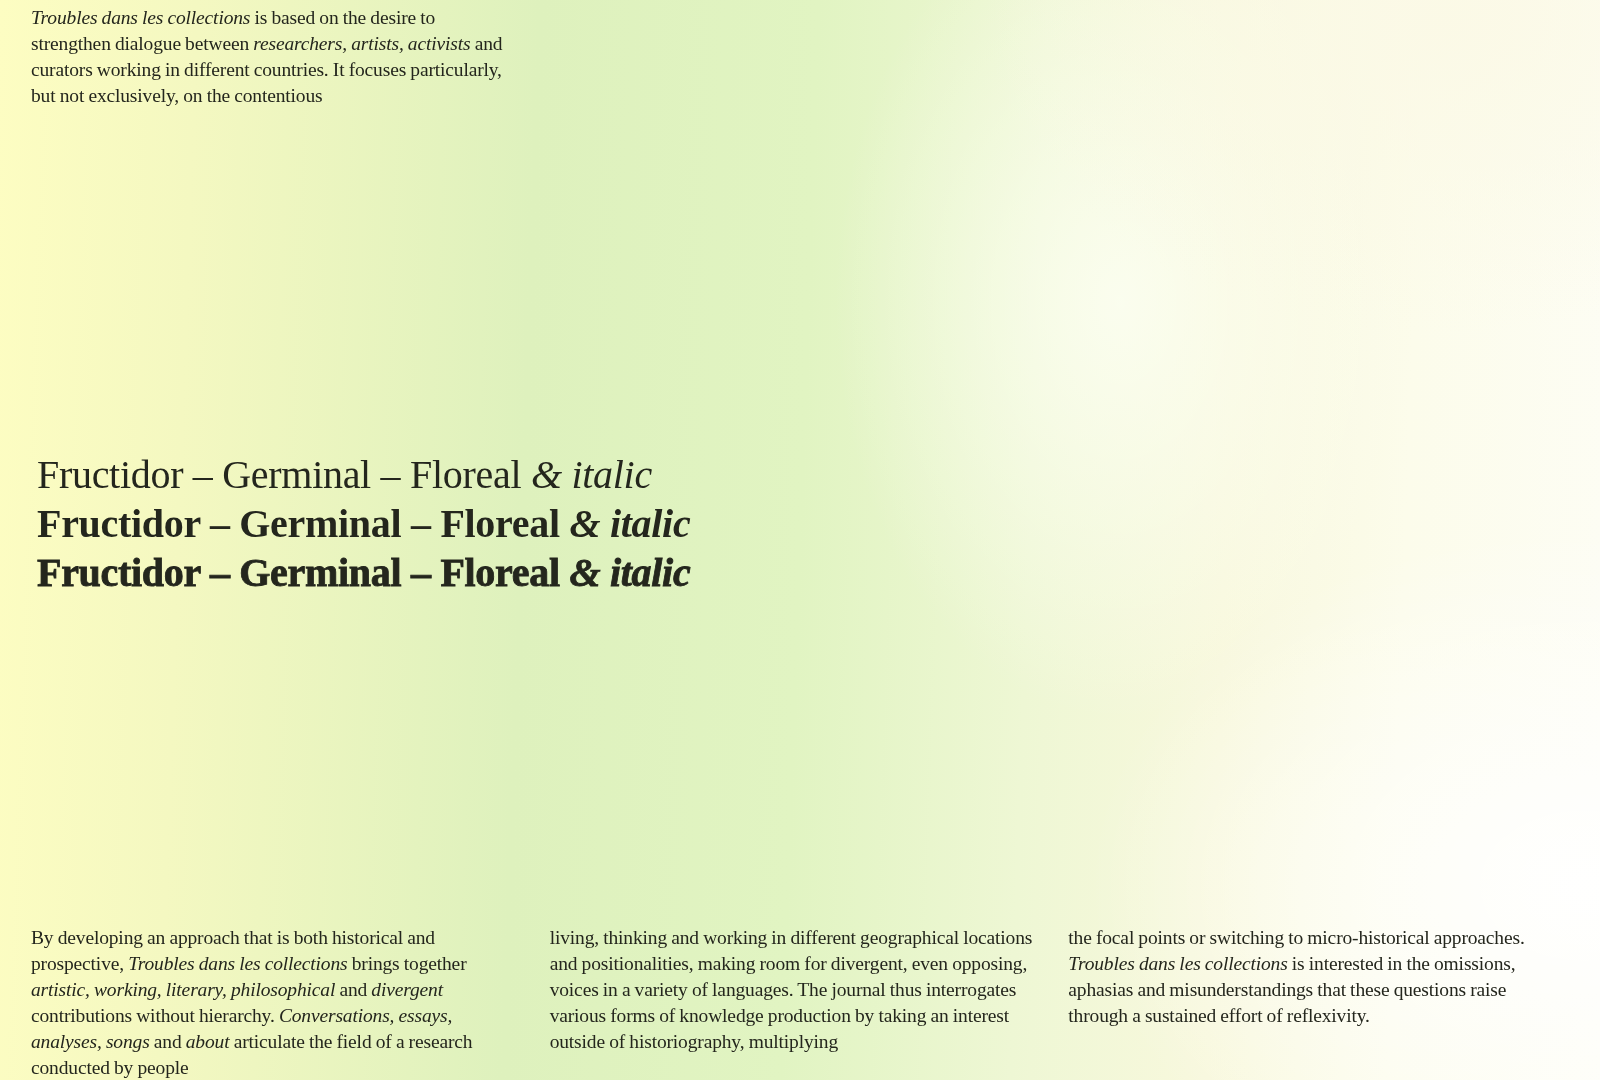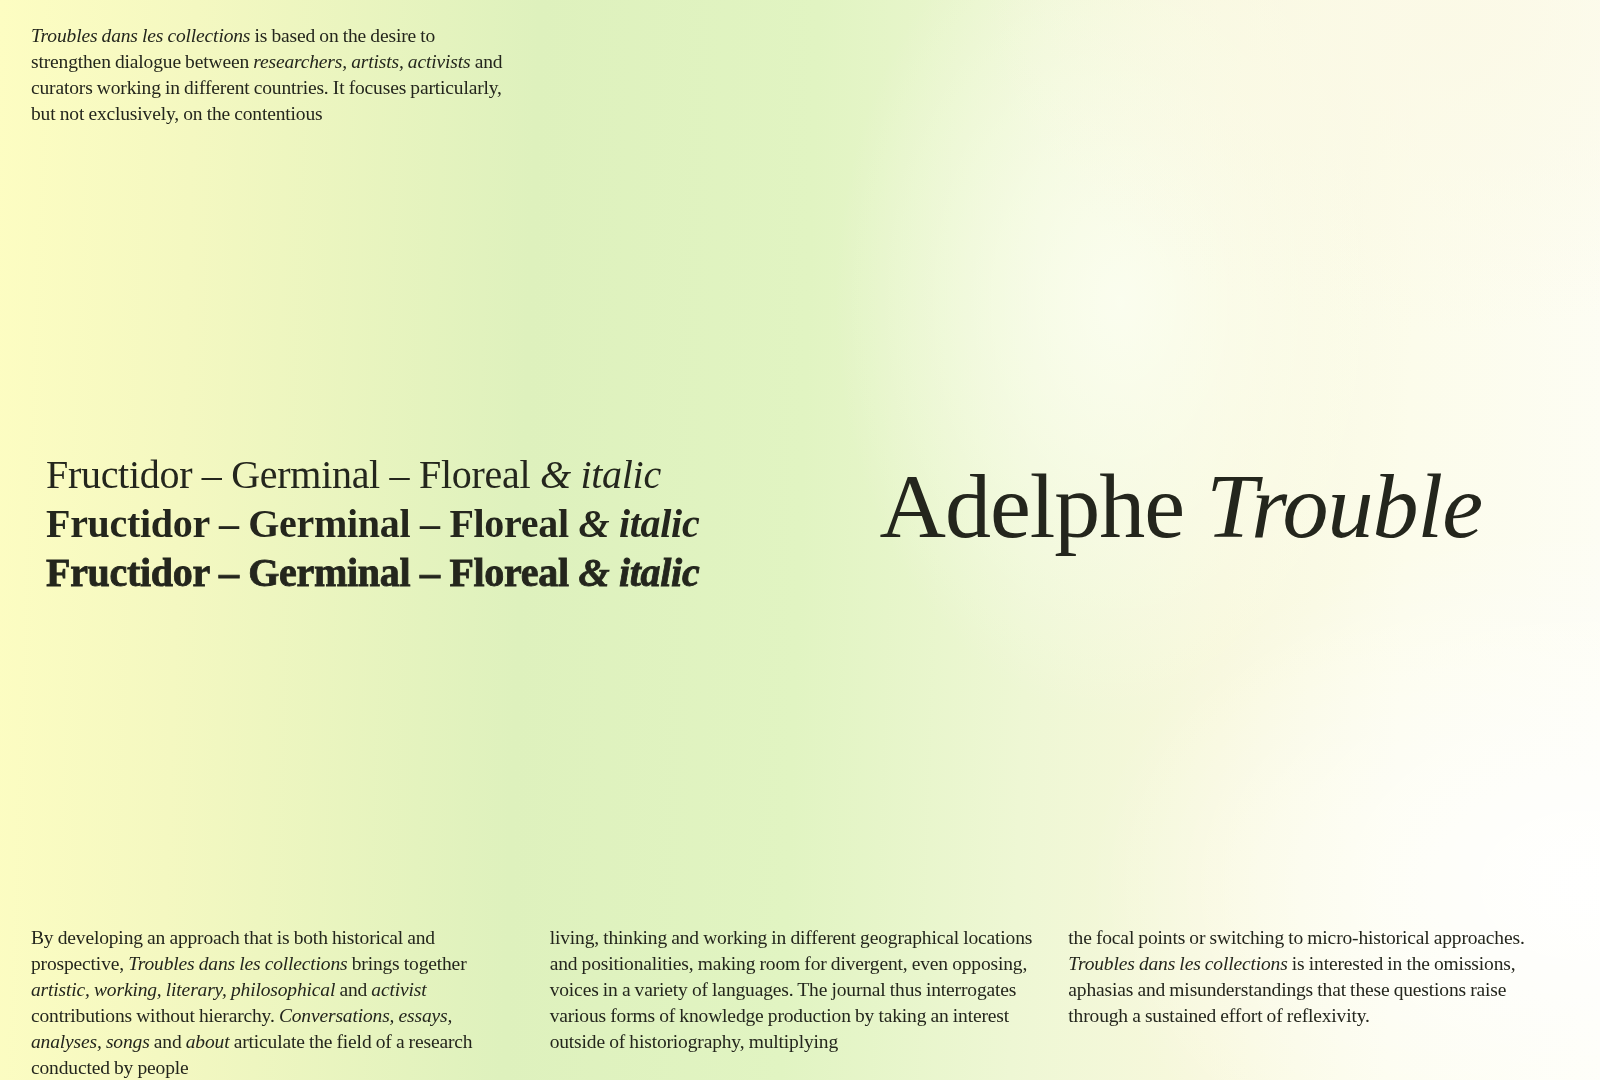--- a/index.html
+++ b/index.html
@@ -21,32 +21,32 @@
   em { font-style: italic; }
 
   .cols {
     position: absolute;
     left: 31px;
     width: 1529px;
     display: grid;
     grid-template-columns: repeat(3, 1fr);
     column-gap: 27px;
   }
-  .top-row    { top: 23px; gap: 44px; }
+  .top-row    { top: 5px; gap: 44px; }
   .bottom-row { top: 925px; }
   .para {
     font-size: 19.5px;
     line-height: 26px;
     letter-spacing: -0.15px;
     word-spacing: -0.5px;
   }
 
   .specimen {
     position: absolute;
-    left: 46px;
+    left: 37px;
     top: 450px;
     font-size: 40px;
     line-height: 49px;
     letter-spacing: -0.3px;
     white-space: nowrap;
   }
   .specimen .w-regular  { font-weight: 400; }
   .specimen .w-semibold { font-weight: 700; }
   .specimen .w-bold     { font-weight: 700; -webkit-text-stroke: 0.8px currentColor; }
 
@@ -68,21 +68,20 @@
   <div class="cols top-row">
     <div class="para"><em>Troubles dans les collections</em> is based on the desire to strengthen dialogue between <em>researchers, artists, activists</em> and curators working in different countries. It focuses particularly, but not exclusively, on the contentious</div>
   </div>
 
   <div class="specimen">
     <div class="w-regular">Fructidor – Germinal – Floreal <em>&amp; italic</em></div>
     <div class="w-semibold">Fructidor – Germinal – Floreal <em>&amp; italic</em></div>
     <div class="w-bold">Fructidor – Germinal – Floreal <em>&amp; italic</em></div>
   </div>
 
-  <div class="typeface-title">Adelphe <em>Trouble</em></div>
 
   <div class="cols bottom-row">
-    <div class="para">By developing an approach that is both historical and prospective, <em>Troubles dans les collections</em> brings together <em>artistic, working, literary, philosophical</em> and <em>activist</em> contributions without hierarchy. <em>Conversations, essays, analyses, songs</em> and <em>about</em> articulate the field of a research conducted by people</div>
+    <div class="para">By developing an approach that is both historical and prospective, <em>Troubles dans les collections</em> brings together <em>artistic, working, literary, philosophical</em> and <em>divergent</em> contributions without hierarchy. <em>Conversations, essays, analyses, songs</em> and <em>about</em> articulate the field of a research conducted by people</div>
     <div class="para">living, thinking and working in different geographical locations and positionalities, making room for divergent, even opposing, voices in a variety of languages. The journal thus interrogates various forms of knowledge production by taking an interest outside of historiography, multiplying</div>
     <div class="para">the focal points or switching to micro-historical approaches. <em>Troubles dans les collections</em> is interested in the omissions, aphasias and misunderstandings that these questions raise through a sustained effort of reflexivity.</div>
   </div>
 
 </div>
 
 </body></html>

